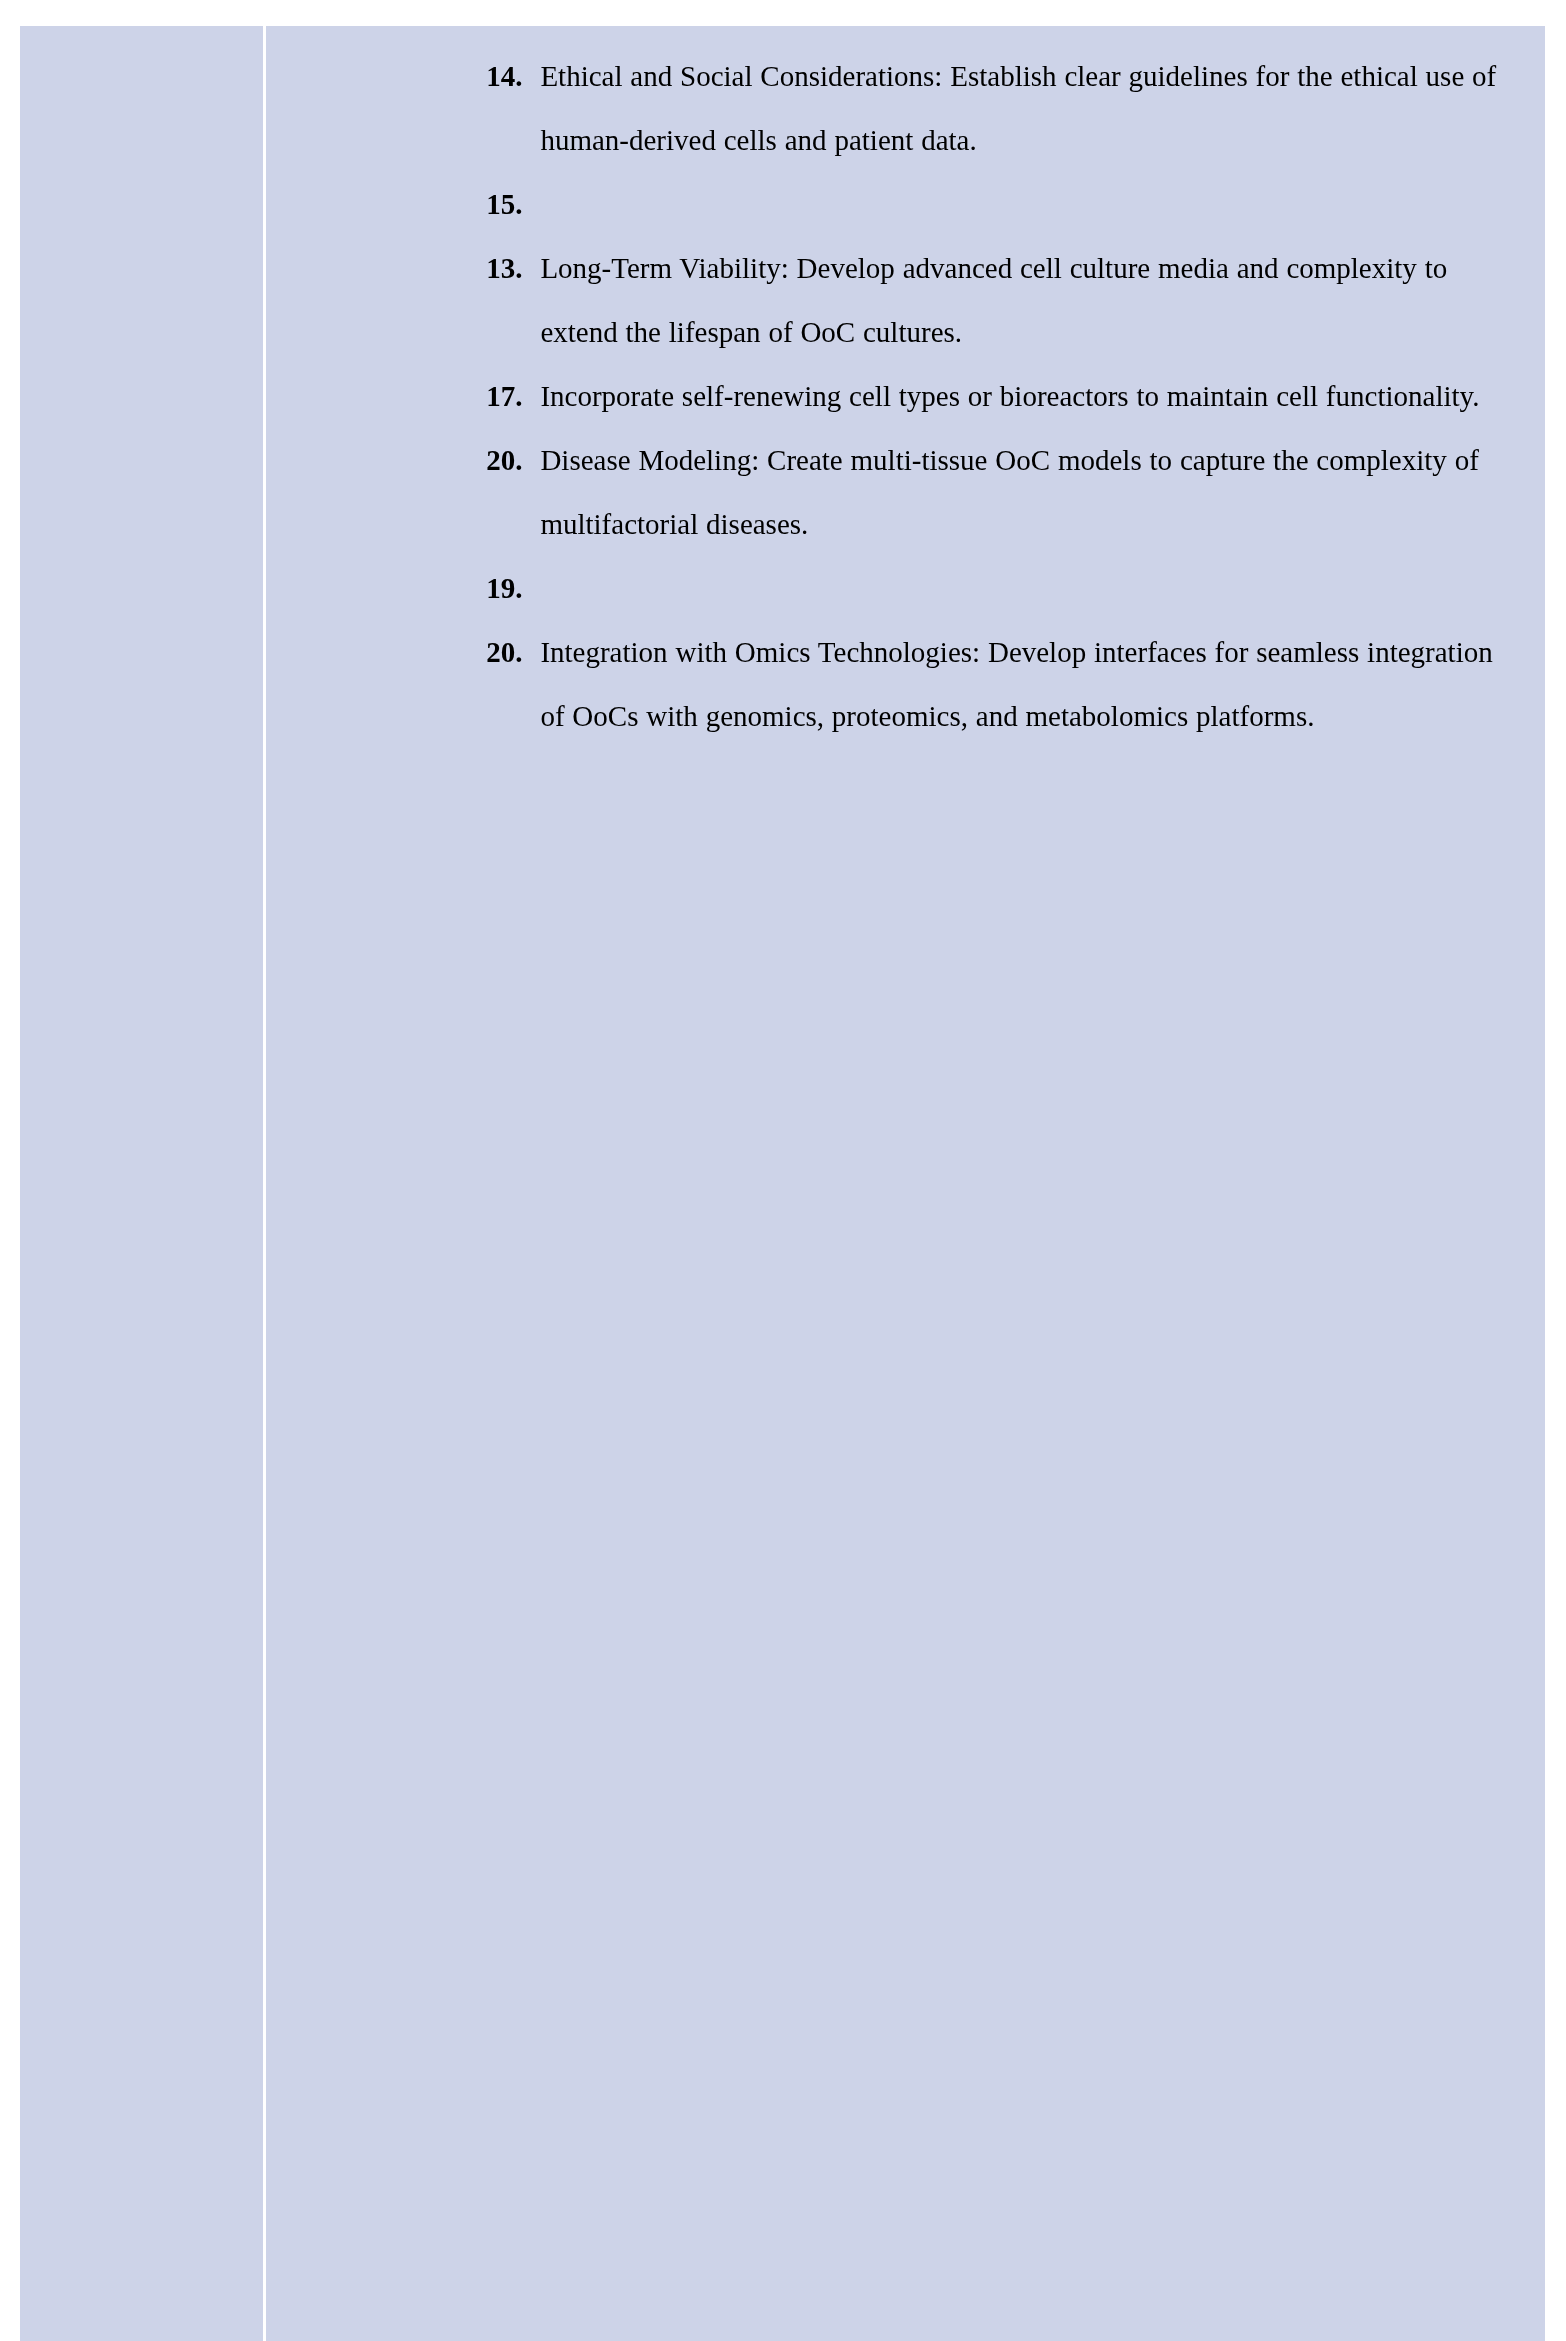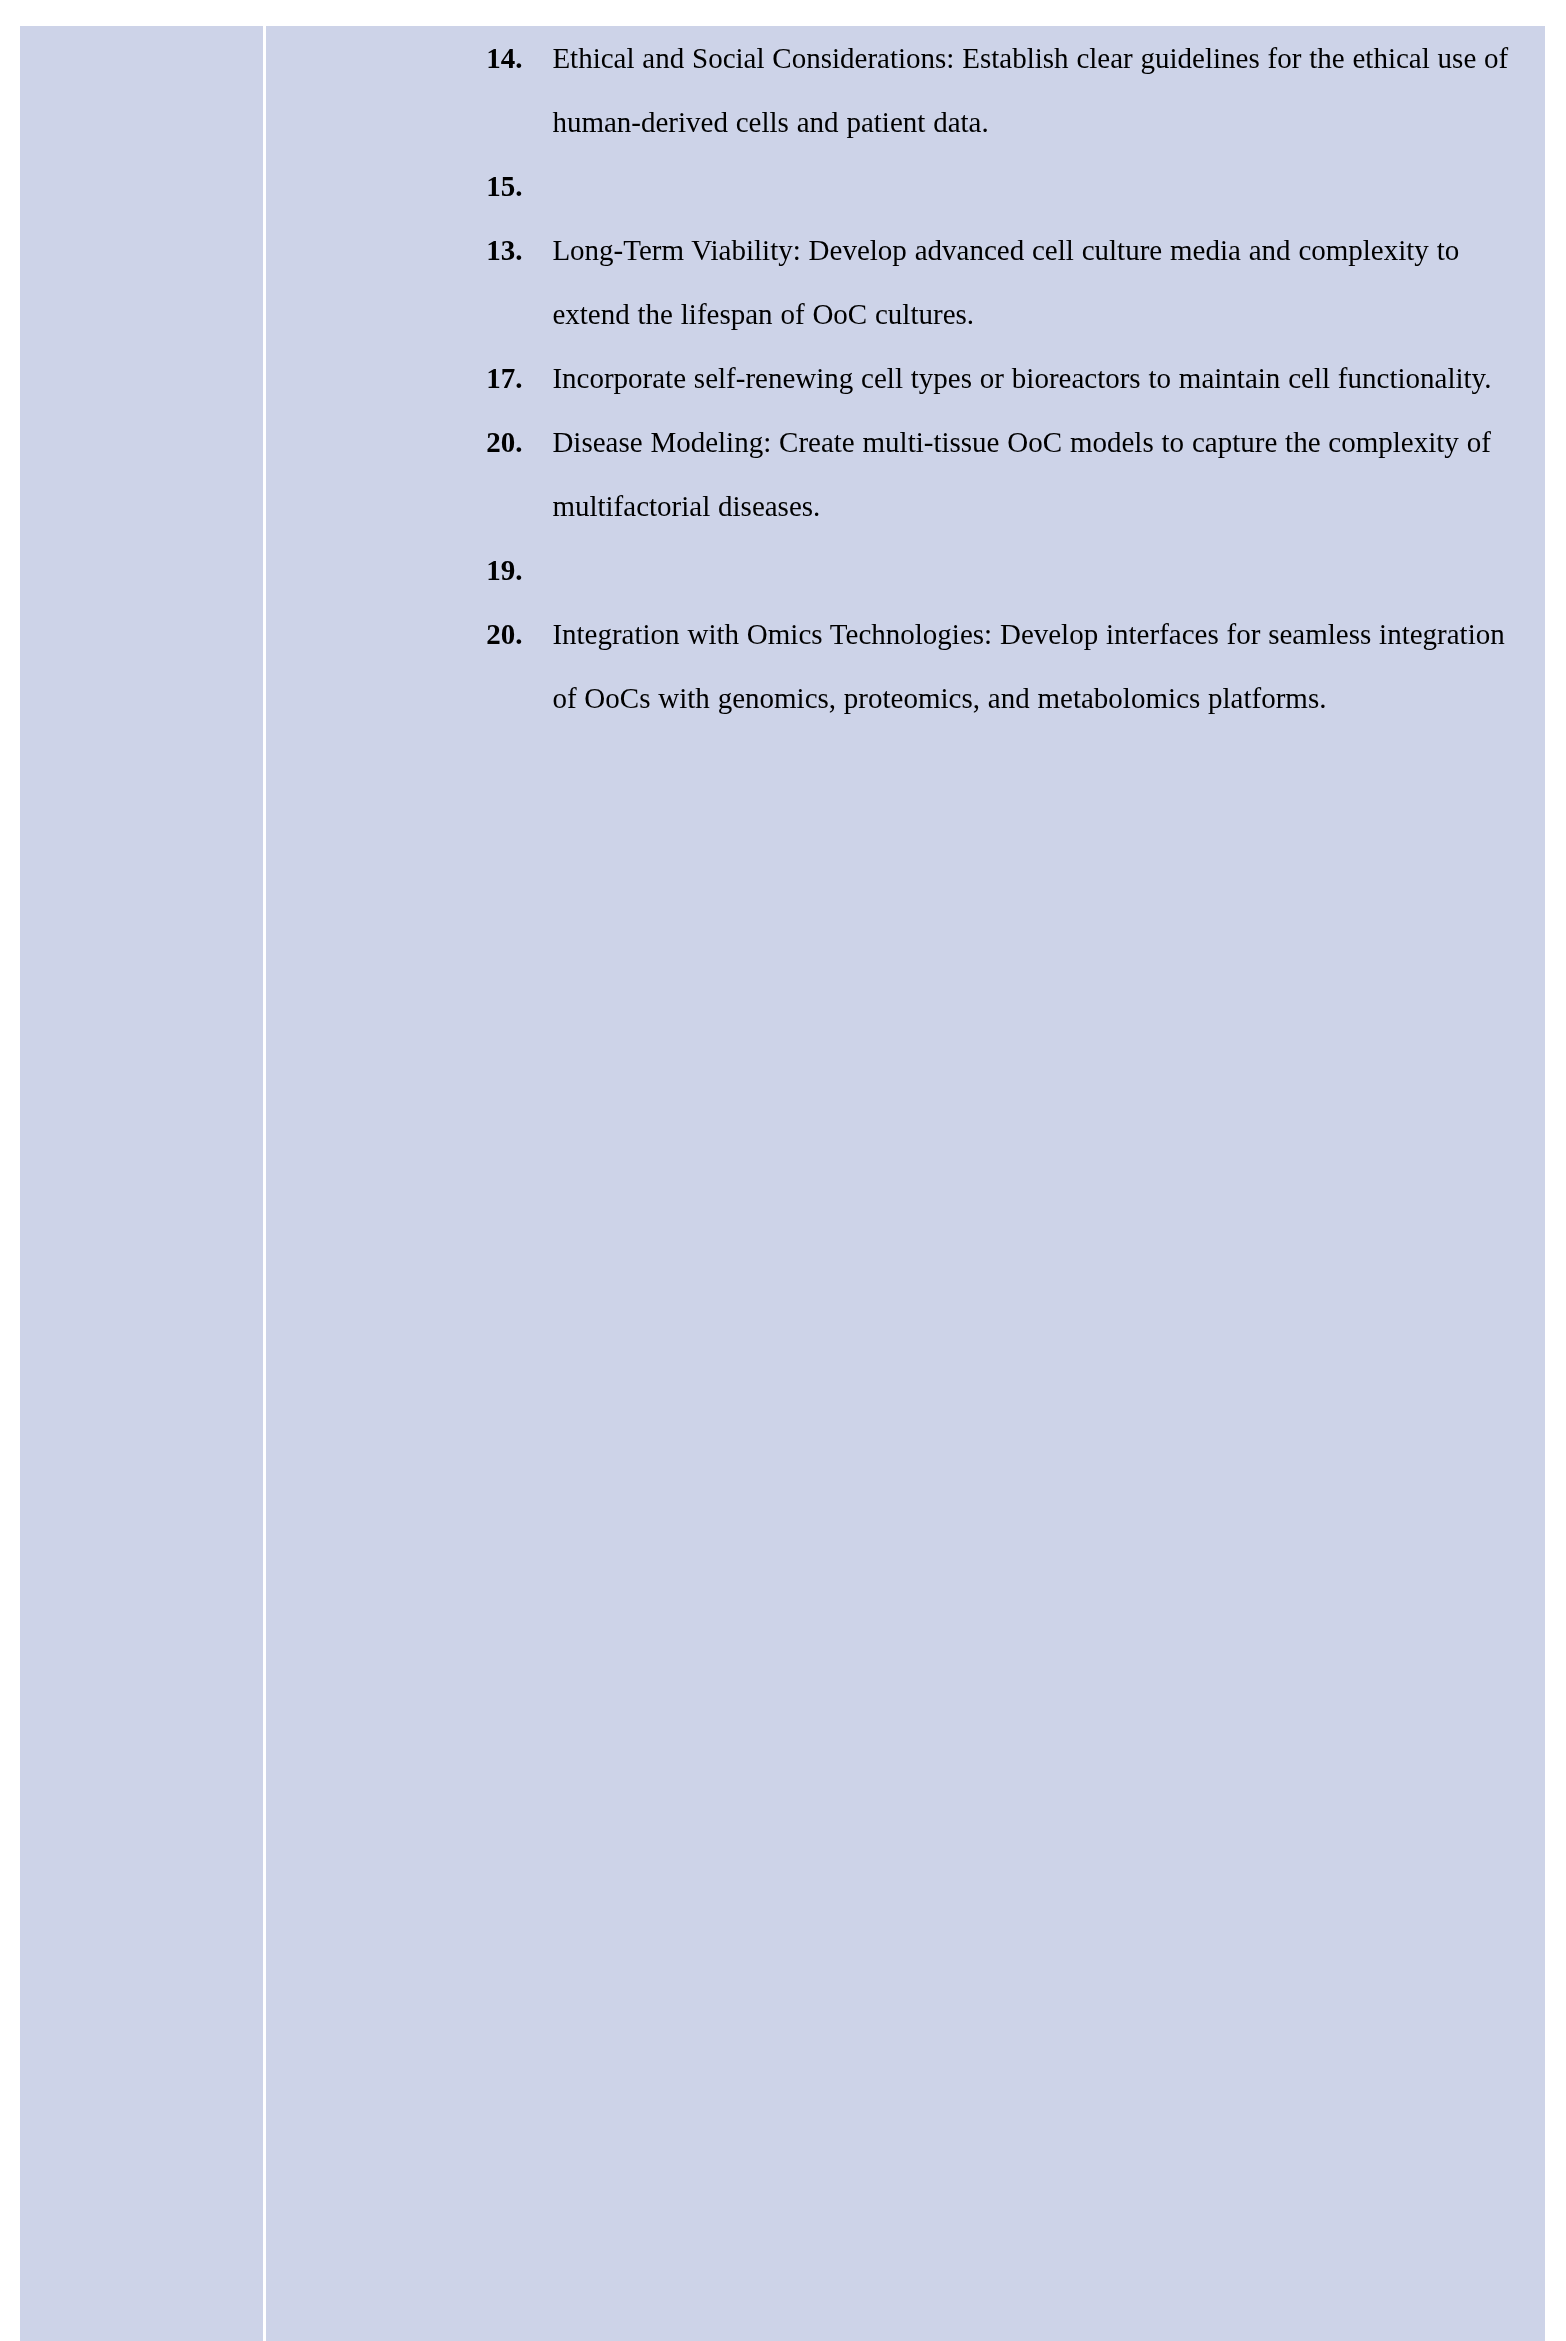--- a/index.html
+++ b/index.html
@@ -83,32 +83,32 @@
     text-align: right;
     font-weight: bold;
     font-size: 29px;
     line-height: 64px;
     color: #000000;
     font-family: "Liberation Serif", "DejaVu Serif", serif;
   }
 
   .item-text {
     flex: 1 1 auto;
-    margin-left: 30px;
+    margin-left: 18px;
     font-size: 29px;
     line-height: 64px;
     color: #000000;
     text-align: left;
     font-family: "Liberation Serif", "DejaVu Serif", serif;
     max-width: 984px;
     word-spacing: 0.02em;
   }
 
   
-  #numbered-list { }
+  #numbered-list { padding-top: 18px; }
 </style>
 </head>
 <body>
 
 <div id="page">
 
   <div id="panel">
 
     <div id="gutter-column"></div>
 

